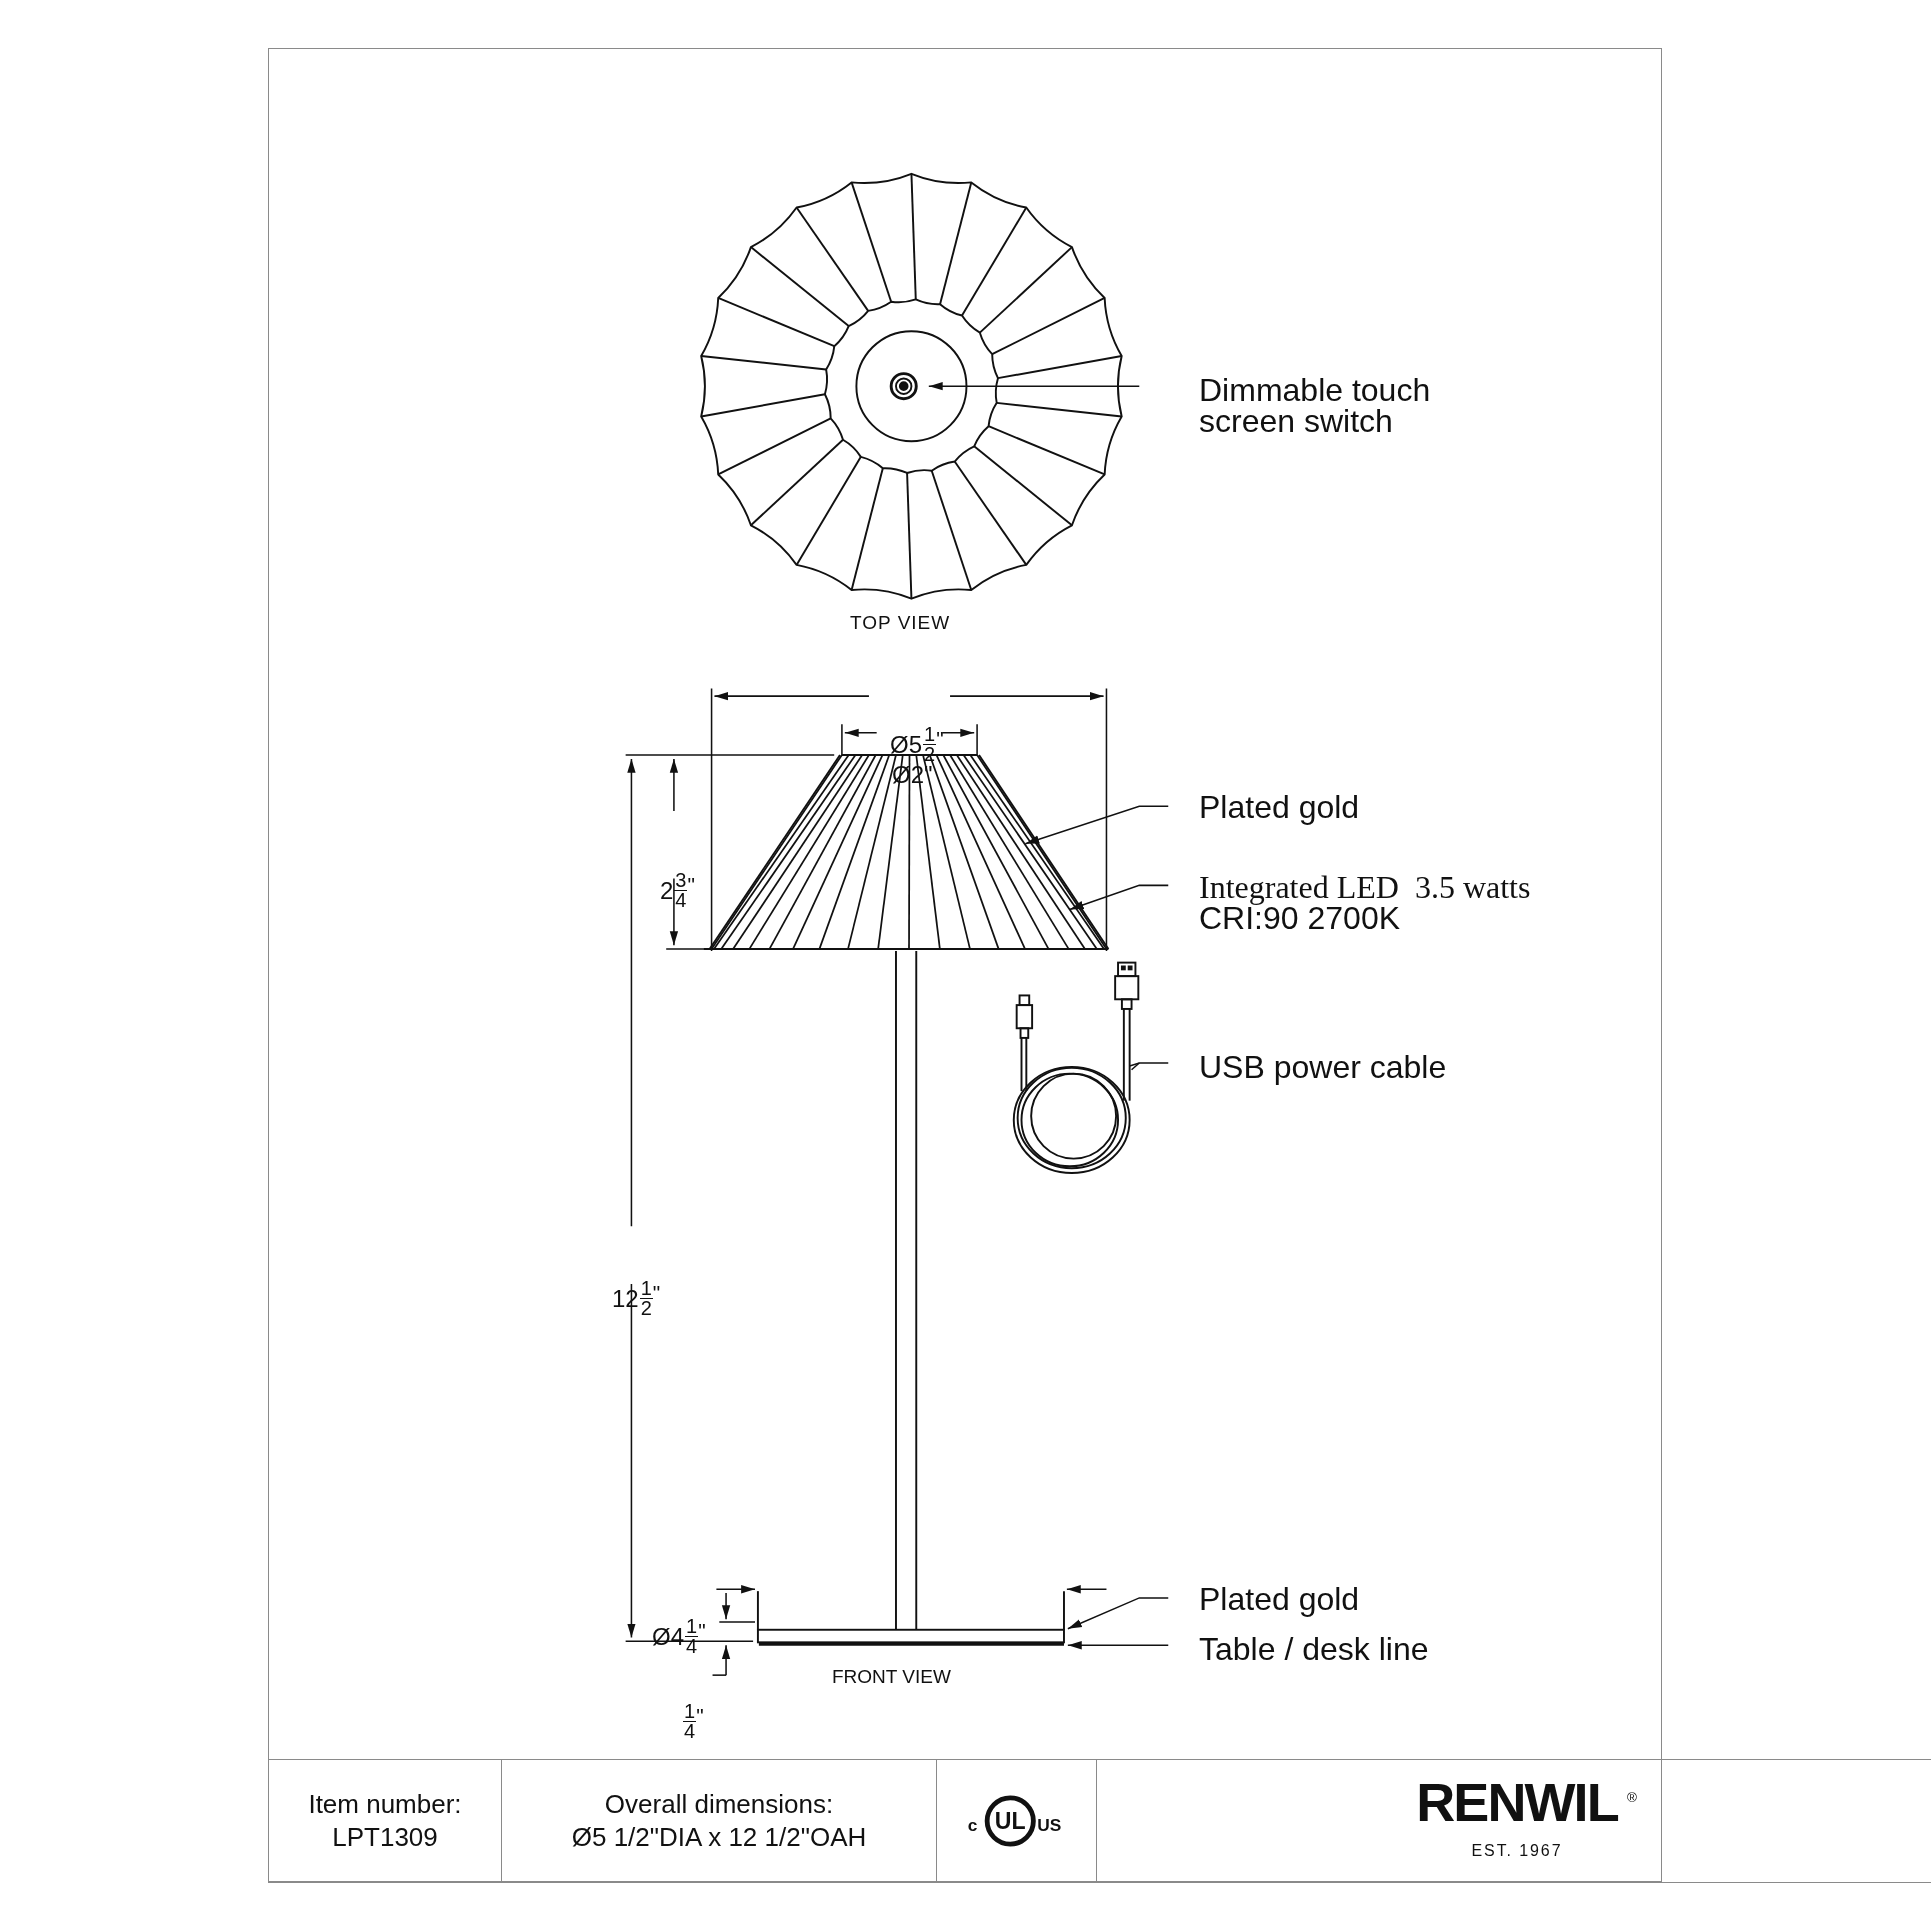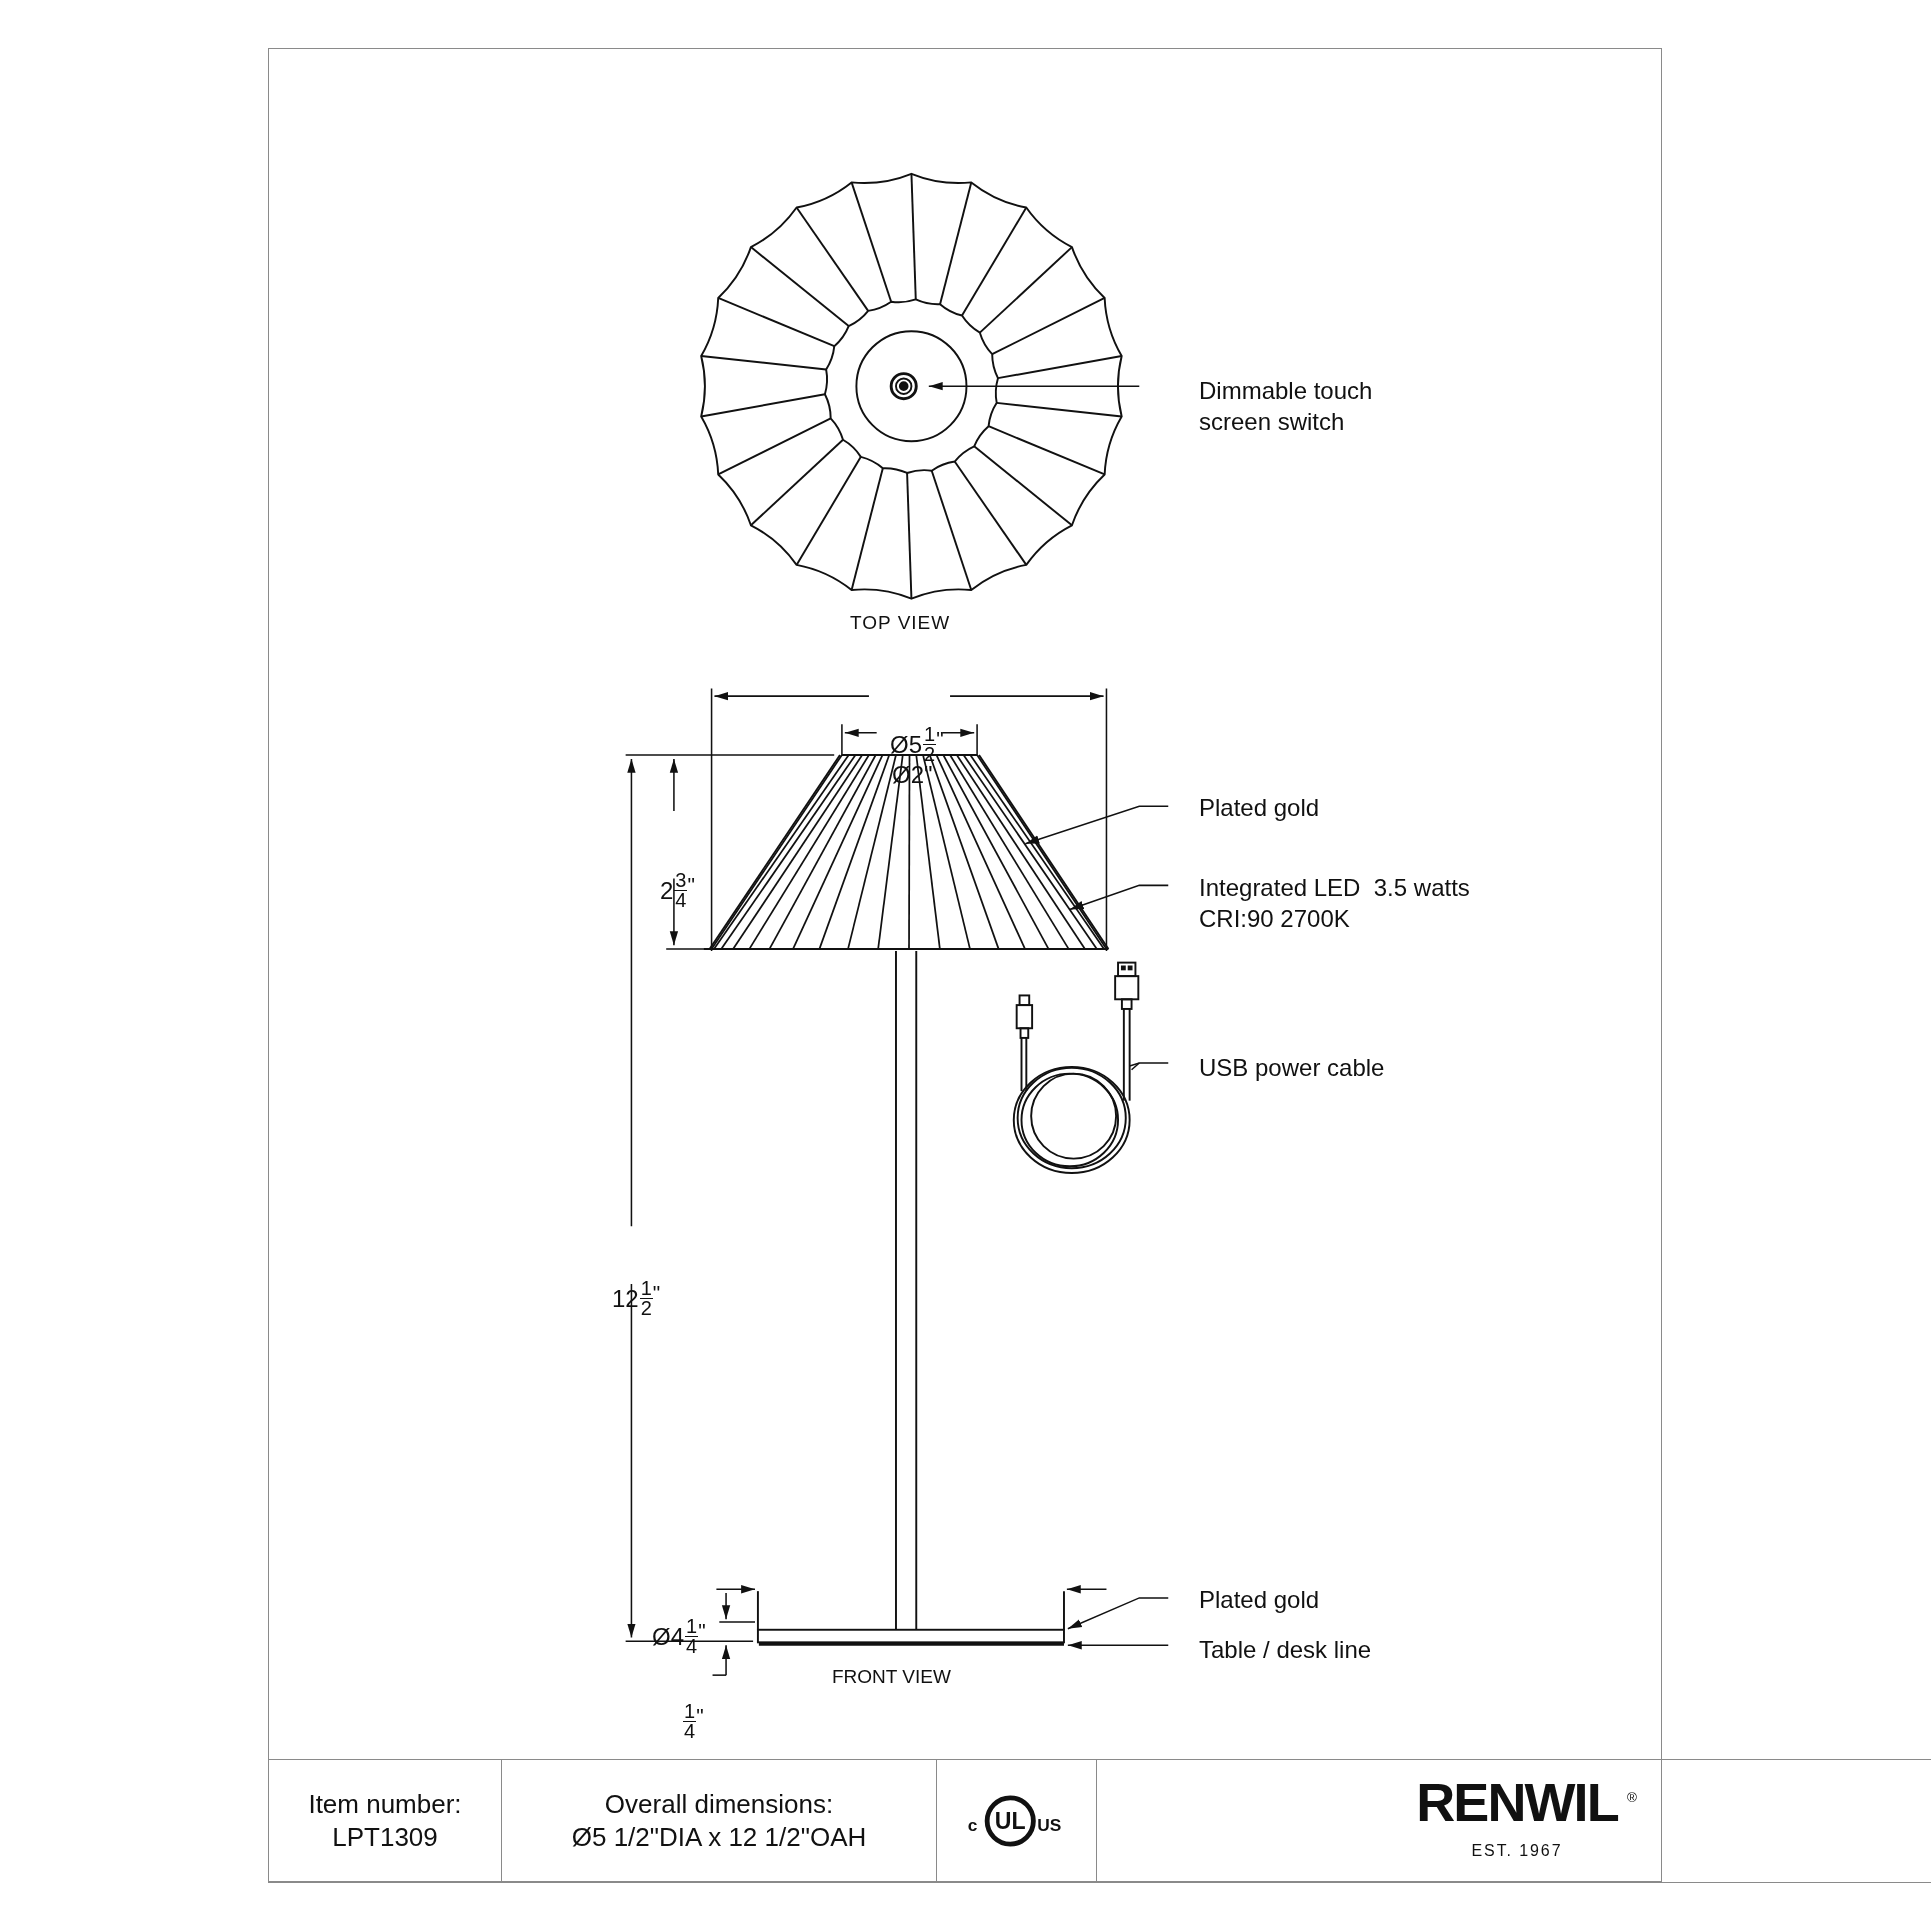--- a/index.html
+++ b/index.html
@@ -1,21 +1,21 @@
 <!DOCTYPE html>
 <html><head>
 <meta charset="utf-8">
 <style>
   html, body { margin: 0; padding: 0; background: #ffffff; }
   body { width: 1931px; height: 1931px; position: relative; overflow: hidden;
          font-family: "Liberation Sans", sans-serif; color: #111; }
   #sheet { position: absolute; left: 268px; top: 48px; width: 1394px; height: 1834px;
            border: 1.9px solid #8a8a8a; box-sizing: border-box; }
   svg#drawing { position: absolute; left: 0; top: 0; }
-  .lbl { position: absolute; font-size: 24px; line-height: 31px; color: #111; white-space: nowrap; }
+  .lbl { position: absolute; font-size: 32px; line-height: 31px; color: #111; white-space: nowrap; }
   .view-title { position: absolute; font-size: 19px; letter-spacing: 1px; color: #111; }
   .dim { position: absolute; font-size: 24px; color: #111; white-space: nowrap; display: flex; align-items: center; margin-top: 41px; }
   .frac { display: inline-flex; flex-direction: column; align-items: center; font-size: 20px; line-height: 19.3px; margin-left: 1px; }
   .frac .num { border-bottom: 1.9px solid #111; padding: 0 1px; }
   .dim .inch { align-self: flex-start; font-size: 21px; margin-top: 1.9px; }
   #titleblock { position: absolute; left: 268px; top: 1759px; width: 1670px; height: 124px;
                 border: 1.9px solid #8a8a8a; border-top: 1.9px solid #8a8a8a; box-sizing: border-box; display: flex; }
   .tb-cell { border-right: 1.9px solid #8a8a8a; display: flex; flex-direction: column; align-items: center; justify-content: center;
              font-size: 26px; line-height: 33px; text-align: center; }
   .tb-cell:last-child { border-right: none; }
@@ -220,21 +220,21 @@
       <span class="num">1</span>
       <span>4</span>
     </span>
   <span class="inch">"</span>
 </div>
 
 <div class="lbl" style="left:1199px; top:792px;">
   <div>Plated gold</div>
 </div>
 <div class="lbl" style="left:1199px; top:872px;">
-  <div style="white-space:pre;">Integrated LED  3.5 watts</div>
+  <div style="white-space:pre;font-family:Liberation Serif, serif;">Integrated LED  3.5 watts</div>
   <div>CRI:90 2700K</div>
 </div>
 <div class="lbl" style="left:1199px; top:1052px;text-align:right;">
   <div>USB power cable</div>
 </div>
 <div class="lbl" style="left:1199px; top:1584px;">
   <div>Plated gold</div>
 </div>
 <div class="lbl" style="left:1199px; top:1634px;">
   <div>Table / desk line</div>

